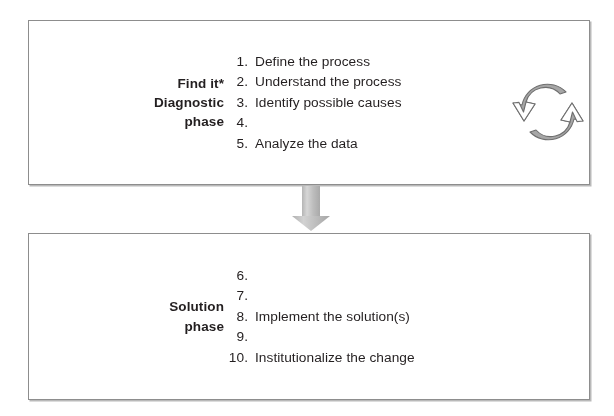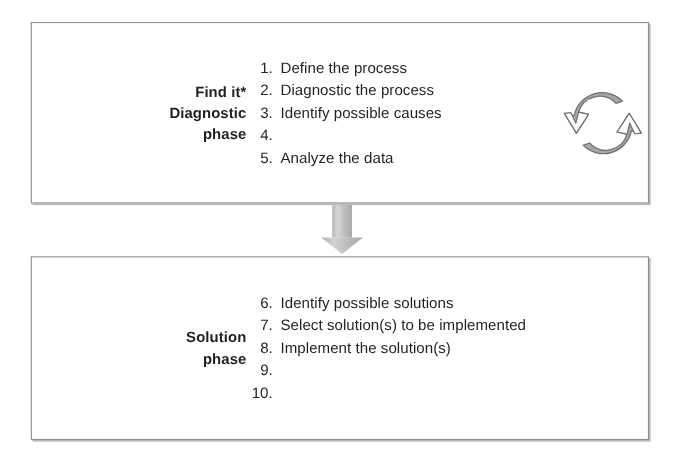--- a/index.html
+++ b/index.html
@@ -141,21 +141,21 @@
         <span class="phase-sub2">phase</span>
       </div>
 
       <div class="steps">
         <div class="step-row">
           <span class="step-num">1.</span>
           <span class="step-text">Define the process</span>
         </div>
         <div class="step-row">
           <span class="step-num">2.</span>
-          <span class="step-text">Diagnostic the process</span>
+          <span class="step-text">Understand the process</span>
         </div>
         <div class="step-row">
           <span class="step-num">3.</span>
           <span class="step-text">Identify possible causes</span>
         </div>
         <div class="step-row">
           <span class="step-num">4.</span>
         </div>
         <div class="step-row">
           <span class="step-num">5.</span>
@@ -219,33 +219,32 @@
     <div class="box-inner">
 
       <div class="phase-label">
         <span class="phase-sub1">Solution</span>
         <span class="phase-sub2">phase</span>
       </div>
 
       <div class="steps">
         <div class="step-row">
           <span class="step-num">6.</span>
-          <span class="step-text">Identify possible solutions</span>
         </div>
         <div class="step-row">
           <span class="step-num">7.</span>
-          <span class="step-text">Select solution(s) to be implemented</span>
         </div>
         <div class="step-row">
           <span class="step-num">8.</span>
           <span class="step-text">Implement the solution(s)</span>
         </div>
         <div class="step-row">
           <span class="step-num">9.</span>
         </div>
         <div class="step-row">
           <span class="step-num">10.</span>
+          <span class="step-text">Institutionalize the change</span>
         </div>
       </div>
     </div>
   </div>
 
 </div>
 
 </body></html>

